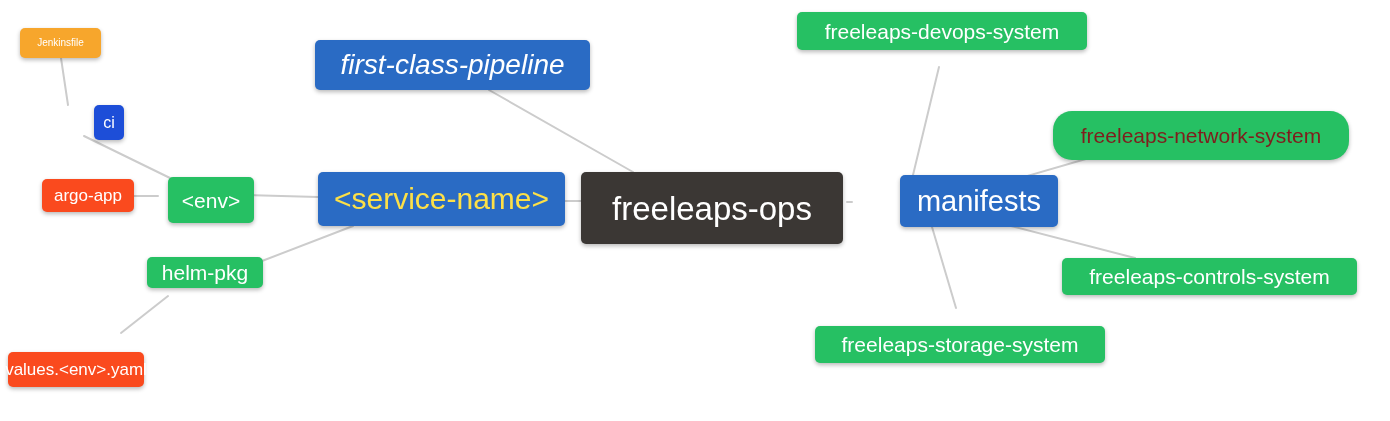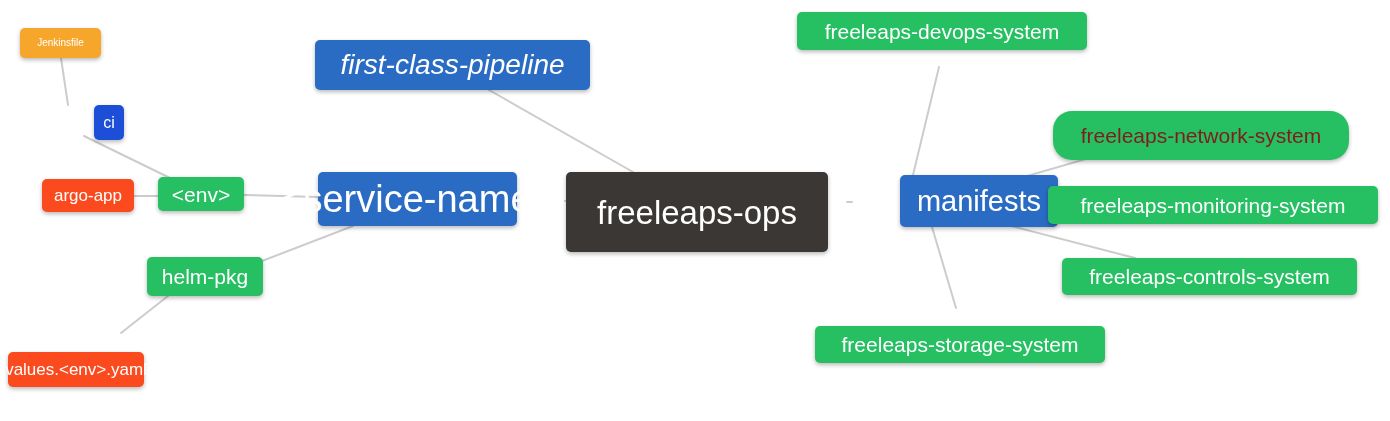--- a/index.html
+++ b/index.html
@@ -54,25 +54,24 @@
       <line x1="913" y1="175" x2="939" y2="67" stroke="#cccccc" stroke-width="2" stroke-linecap="round"></line>
       <line x1="1010" y1="181" x2="1110" y2="152" stroke="#cccccc" stroke-width="2" stroke-linecap="round"></line>
       <line x1="1010" y1="204" x2="1048" y2="204" stroke="#cccccc" stroke-width="2" stroke-linecap="round"></line>
       <line x1="1007" y1="225" x2="1135" y2="258" stroke="#cccccc" stroke-width="2" stroke-linecap="round"></line>
       <line x1="932" y1="227" x2="956" y2="308" stroke="#cccccc" stroke-width="2" stroke-linecap="round"></line>
     </svg>
 
   <div class="node" style="left: 20px; top: 28px; width: 81px; height: 30px; font-size: 10px; background: rgb(247, 166, 44); color: rgb(255, 255, 255);">Jenkinsfile</div>
   <div class="node" style="left: 55px; top: 105px; width: 30px; height: 35px; font-size: 16px; background: #1d4ed8; color: rgb(255, 255, 255); margin-left: 39px;">ci</div>
   <div class="node" style="left: 30px; top: 179px; width: 92px; height: 33px; font-size: 17px; background: rgb(250, 74, 30); color: rgb(255, 255, 255); margin-left: 12px;">argo-app</div>
-  <div class="node" style="left: 158px; top: 177px; width: 86px; height: 34px; font-size: 21px; background: rgb(38, 192, 99); color: rgb(255, 255, 255);">&lt;env&gt;</div>
-  <div class="node" style="left: 147px; top: 257px; width: 116px; height: 39px; font-size: 21px; background: rgb(38, 192, 99); color: rgb(255, 255, 255);">helm-pkg</div>
+  <div class="node" style="left: 168px; top: 177px; width: 86px; height: 46px; font-size: 21px; background: rgb(38, 192, 99); color: rgb(255, 255, 255);">&lt;env&gt;</div>
+  <div class="node" style="left: 147px; top: 257px; width: 116px; height: 31px; font-size: 21px; background: rgb(38, 192, 99); color: rgb(255, 255, 255);">helm-pkg</div>
   <div class="node" style="left: 8px; top: 352px; width: 136px; height: 35px; font-size: 17px; background: rgb(250, 74, 30); color: rgb(255, 255, 255);">values.&lt;env&gt;.yaml</div>
   <div class="node" style="left: 315px; top: 40px; width: 275px; height: 50px; font-size: 28px; background: rgb(42, 107, 196); color: rgb(255, 255, 255); font-style: italic;">first-class-pipeline</div>
-  <div class="node" style="left: 318px; top: 172px; width: 199px; height: 54px; font-size: 38px; background: rgb(42, 107, 196); color: #ffffff;">&lt;service-name&gt;</div>
-  <div class="node" style="left: 566px; top: 172px; width: 262px; height: 80px; font-size: 33px; background: rgb(59, 55, 52); color: rgb(255, 255, 255);">freeleaps-ops</div>
+  <div class="node" style="left: 318px; top: 172px; width: 247px; height: 54px; font-size: 30px; background: rgb(42, 107, 196); color: #fde047;">&lt;service-name&gt;</div>
+  <div class="node" style="left: 581px; top: 172px; width: 262px; height: 72px; font-size: 33px; background: rgb(59, 55, 52); color: rgb(255, 255, 255);">freeleaps-ops</div>
   <div class="node" style="left: 852px; top: 175px; width: 158px; height: 52px; font-size: 29px; background: rgb(42, 107, 196); color: rgb(255, 255, 255); margin-left: 48px;">manifests</div>
   <div class="node" style="left: 797px; top: 12px; width: 290px; height: 38px; font-size: 21px; background: rgb(38, 192, 99); color: rgb(255, 255, 255);">freeleaps-devops-system</div>
   <div class="node" style="left: 1053px; top: 111px; width: 296px; height: 49px; font-size: 21px; background: rgb(38, 192, 99); color: #7f1d1d; border-radius: 19px;">freeleaps-network-system</div>
-  <div class="node" style="left: 1048px; top: 186px; width: 330px; height: 38px; font-size: 21px; background: rgb(38, 192, 99); color: rgb(255, 255, 255);">freeleaps-monitoring-system</div>
   <div class="node" style="left: 1062px; top: 258px; width: 295px; height: 37px; font-size: 21px; background: rgb(38, 192, 99); color: rgb(255, 255, 255);">freeleaps-controls-system</div>
   <div class="node" style="left: 815px; top: 308px; width: 290px; height: 37px; font-size: 21px; background: rgb(38, 192, 99); color: rgb(255, 255, 255); margin-top: 18px;">freeleaps-storage-system</div>
 </div>
 
 </body></html>

